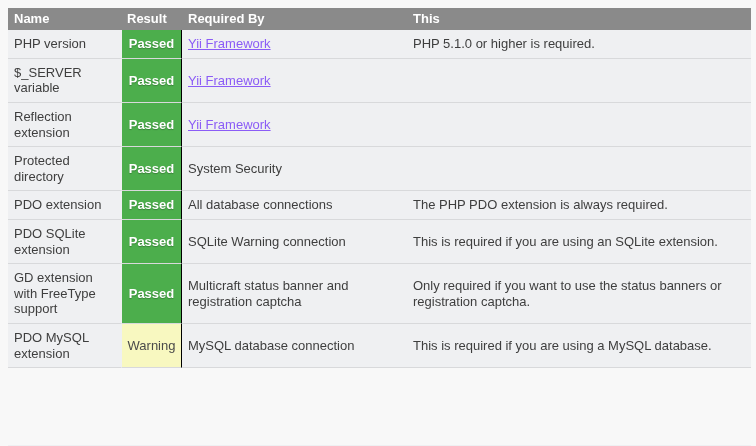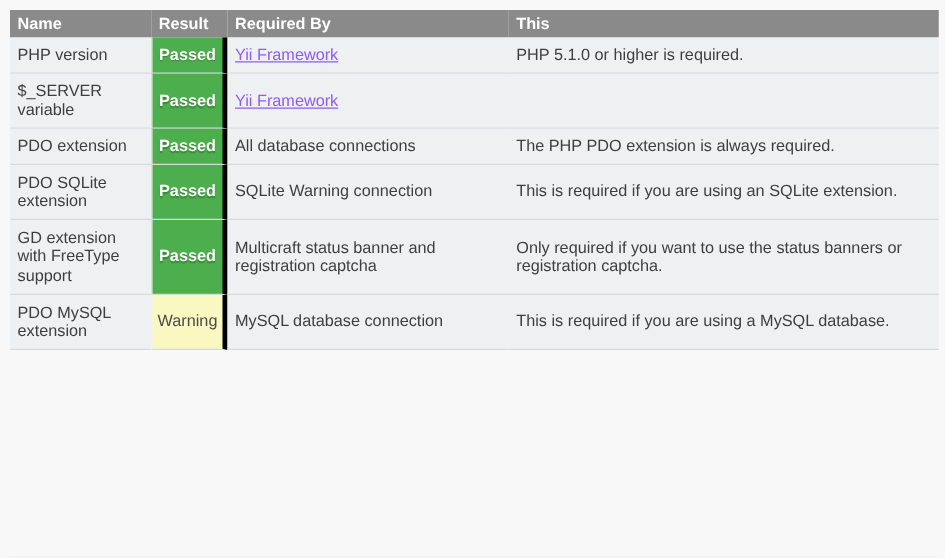--- a/index.html
+++ b/index.html
@@ -41,21 +41,21 @@
     border-bottom: 1px solid #d8d9db;
     vertical-align: middle;
     padding: 6px 8px 6px 6px;
     line-height: 1.2;
     overflow: hidden;
   }
   td.col-result {
     text-align: center;
     padding: 6px 2px;
     border-left: 1px solid #eff0f2;
-    border-right: 4px solid #000000;
+    border-right: 1px solid #000000;
   }
   td.col-result.passed {
     color: #ffffff;
     font-weight: bold;
     text-shadow: 0 1px 1px rgba(0,0,0,0.25);
   }
   td.col-result.warning {
     color: #4a4a4a;
     font-weight: normal;
   }
@@ -100,20 +100,32 @@
           <td class="col-required-by"><a class="req-link" href="#">Yii Framework</a></td>
           <td class="col-memo">PHP 5.1.0 or higher is required.</td>
         </tr>
         <tr>
           <td class="col-name">$_SERVER variable</td>
           <td class="col-result passed" style="background: rgb(76, 174, 76);">Passed</td>
           <td class="col-required-by"><a class="req-link" href="#">Yii Framework</a></td>
           <td class="col-memo"></td>
         </tr>
         <tr>
+          <td class="col-name">Reflection extension</td>
+          <td class="col-result passed" style="background: rgb(76, 174, 76);">Passed</td>
+          <td class="col-required-by"><a class="req-link" href="#">Yii Framework</a></td>
+          <td class="col-memo"></td>
+        </tr>
+        <tr>
+          <td class="col-name">Protected directory</td>
+          <td class="col-result passed" style="background: rgb(76, 174, 76);">Passed</td>
+          <td class="col-required-by"><span>System Security</span></td>
+          <td class="col-memo"></td>
+        </tr>
+        <tr>
           <td class="col-name">PDO extension</td>
           <td class="col-result passed" style="background: rgb(76, 174, 76);">Passed</td>
           <td class="col-required-by"><span>All database connections</span></td>
           <td class="col-memo">The PHP PDO extension is always required.</td>
         </tr>
         <tr>
           <td class="col-name">PDO SQLite extension</td>
           <td class="col-result passed" style="background: rgb(76, 174, 76);">Passed</td>
           <td class="col-required-by"><span>SQLite Warning connection</span></td>
           <td class="col-memo">This is required if you are using an SQLite extension.</td>

